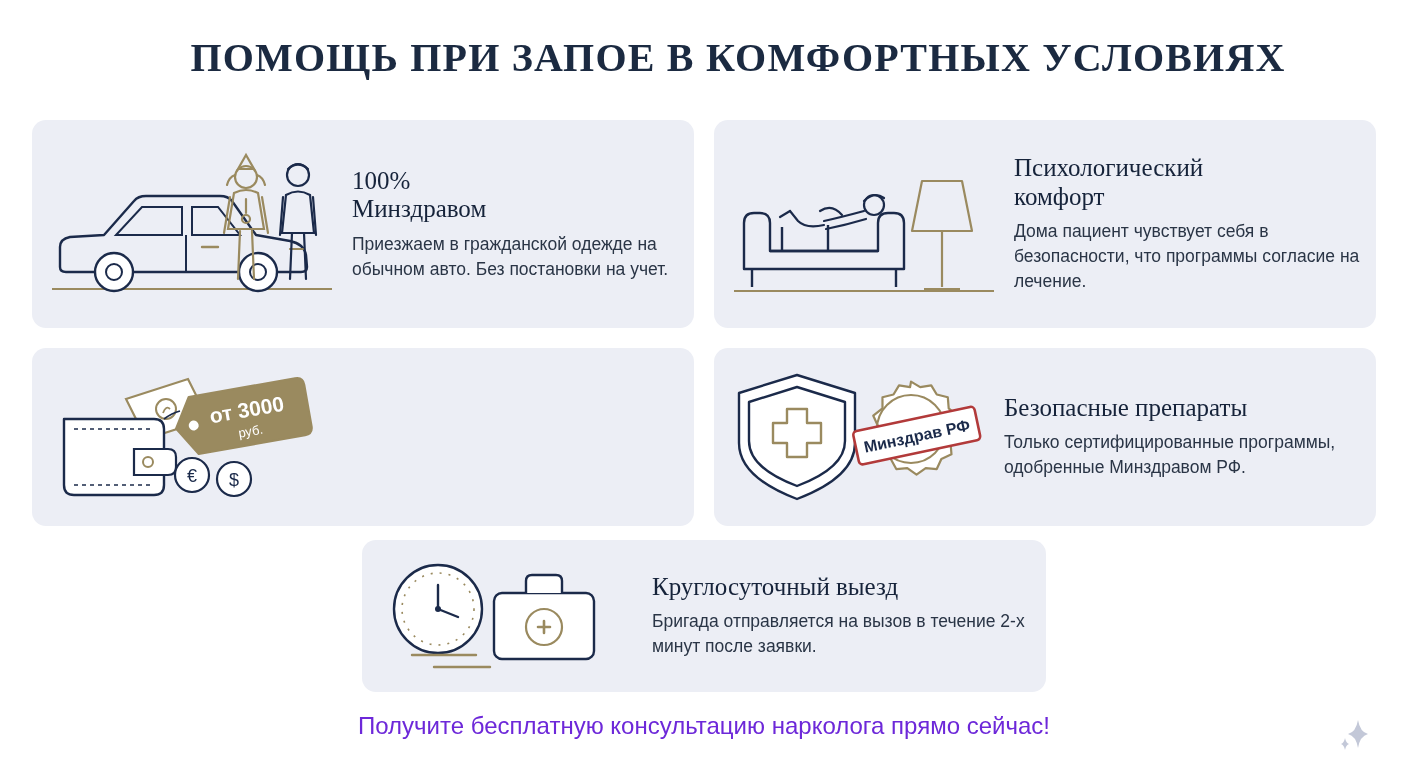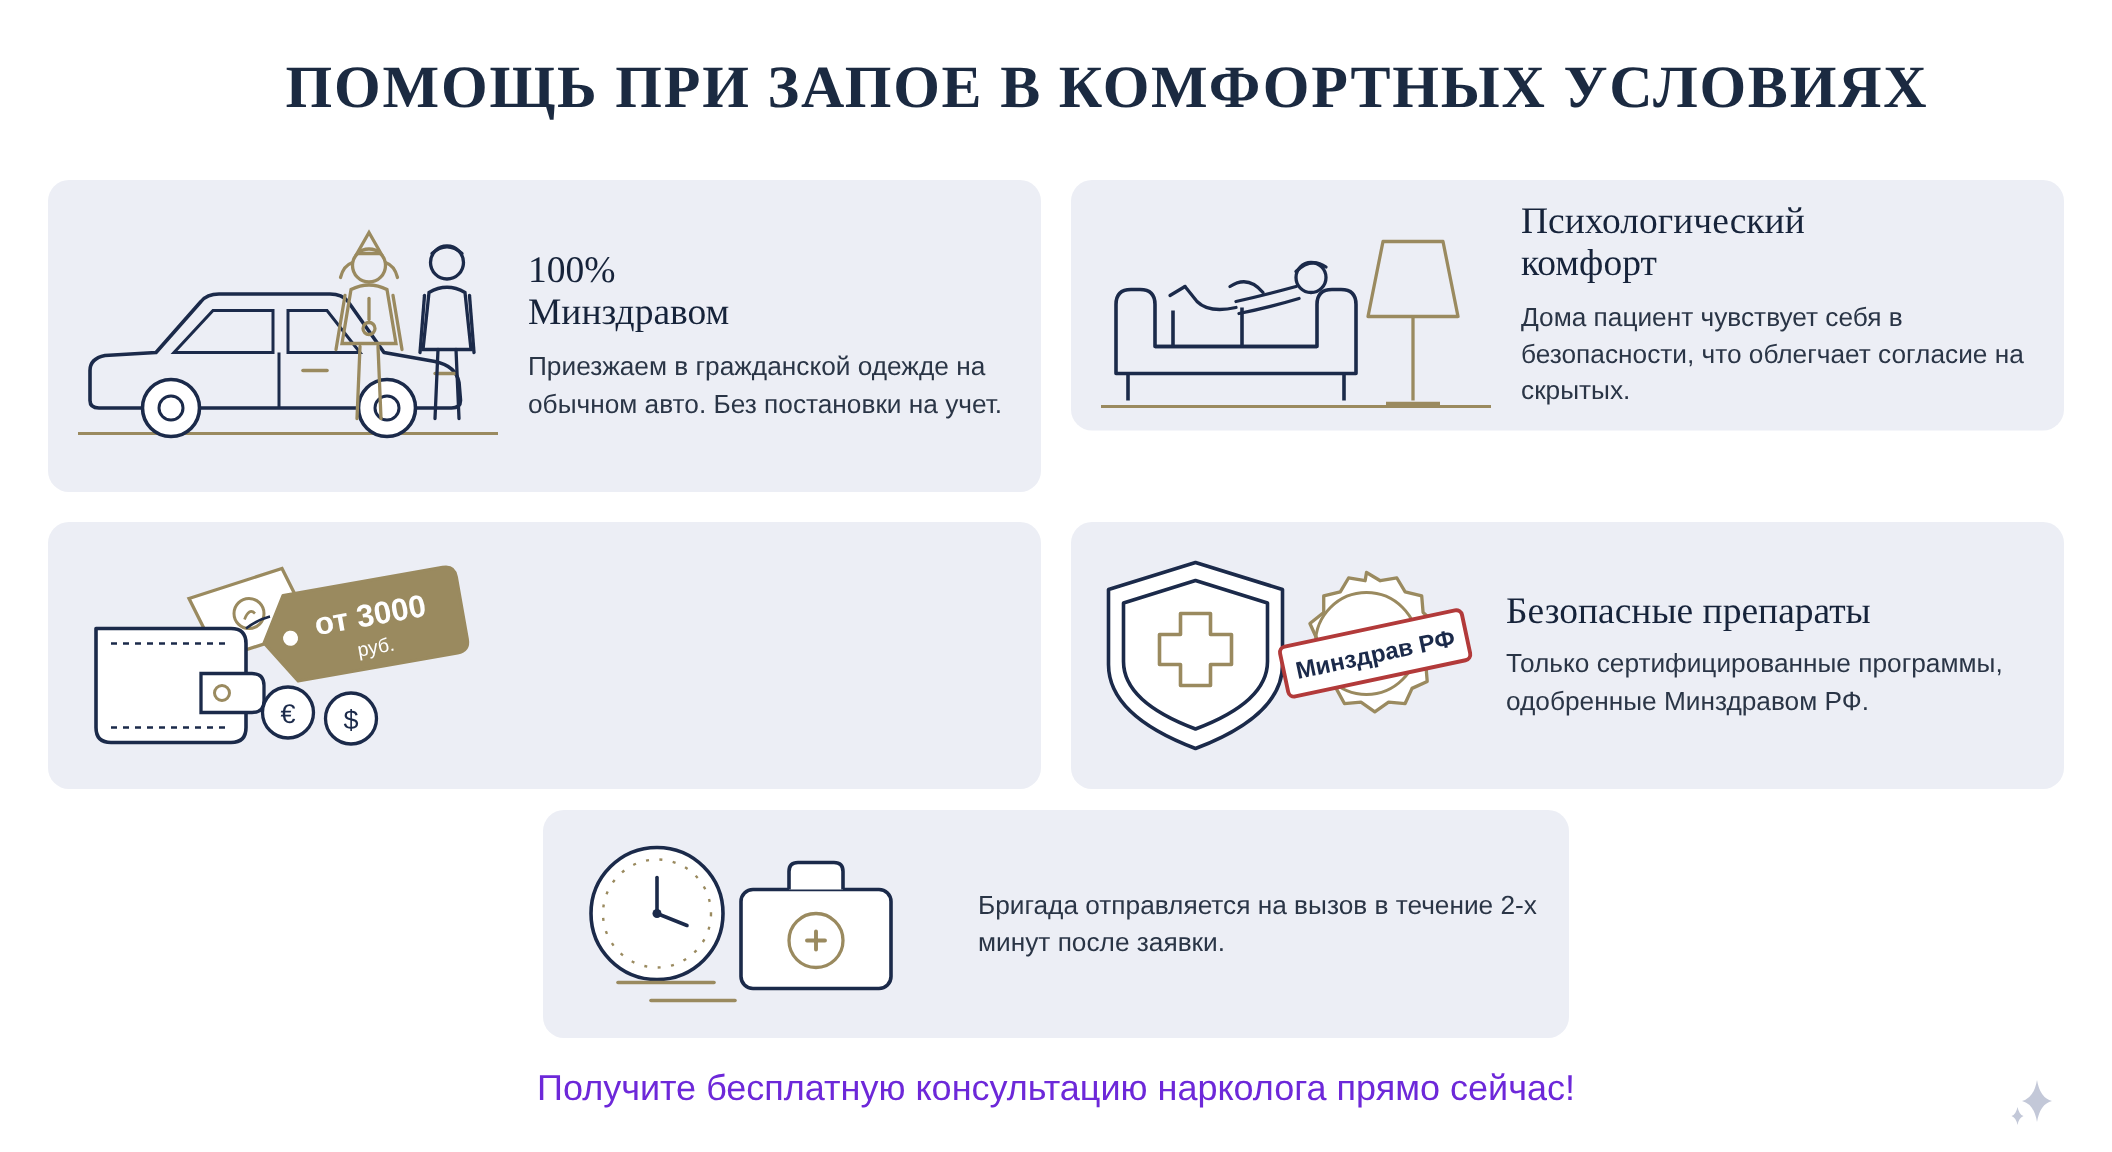--- a/index.html
+++ b/index.html
@@ -59,21 +59,21 @@
   .card p {
     margin: 0;
     font-family: "Liberation Sans", sans-serif;
     font-size: 17.5px;
     line-height: 1.42;
     color: #2a3546;
   }
 
   
   #card-anonymity   { left: 32px;  top: 120px; width: 662px; height: 208px; }
-  #card-comfort     { left: 714px; top: 120px; width: 662px; height: 167px; }
+  #card-comfort     { left: 714px; top: 120px; width: 662px; height: 208px; }
   #card-price       { left: 32px;  top: 348px; width: 662px; height: 178px; }
   #card-drugs       { left: 714px; top: 348px; width: 662px; height: 178px; }
   #card-roundclock  { left: 362px; top: 540px; width: 684px; height: 152px; }
 
   #card-anonymity .art  { width: 320px; }
   #card-comfort .art    { width: 300px; }
   #card-price .art      { width: 320px; }
   #card-drugs .art      { width: 290px; }
   #card-roundclock .art { width: 290px; }
 
@@ -186,21 +186,21 @@
           <path d="M100 86 q-18 4 -26 -4 l-8 -10"></path>
           <path d="M66 72 l-10 6"></path>
         </g>
       </svg>
     </div>
     <div class="txt">
       <h3>
         <span>Психологический</span><br>
         <span>комфорт</span>
       </h3>
-      <p>Дома пациент чувствует себя в безопасности, что облегчает согласие на скрытых.</p>
+      <p>Дома пациент чувствует себя в безопасности, что программы согласие на лечение.</p>
     </div>
   </div>
 
   <div class="card" id="card-price">
     <div class="art">
       <svg width="300" height="160" viewBox="0 0 300 160">
 
         <g stroke="#9a8a5f" stroke-width="2.2" fill="#ffffff">
           <path d="M84 42 L146 22 L166 62 L104 82 Z"></path>
         </g>
@@ -277,20 +277,21 @@
 
         <g stroke="#1b2a4a" stroke-width="2.4" fill="#ffffff" stroke-linejoin="round">
           <rect x="122" y="42" width="100" height="66" rx="8"></rect>
           <path d="M154 42 L154 30 q0 -6 6 -6 L184 24 q6 0 6 6 L190 42"></path>
         </g>
         <circle cx="172" cy="76" r="18" fill="none" stroke="#9a8a5f" stroke-width="2.2"></circle>
         <path d="M166 76 L178 76 M172 70 L172 82" stroke="#9a8a5f" stroke-width="2.6" stroke-linecap="round"></path>
       </svg>
     </div>
     <div class="txt">
+      <h3>Круглосуточный выезд</h3>
       <p>Бригада отправляется на вызов в течение 2-х минут после заявки.</p>
     </div>
   </div>
 
   <div class="footer">Получите бесплатную консультацию нарколога прямо сейчас!</div>
   <div class="sparkle">
     <svg width="36" height="36" viewBox="0 0 36 36">
       <path d="M22 4 q2 12 10 14 q-8 2 -10 14 q-2 -12 -10 -14 q8 -2 10 -14 Z" fill="#c3c8d8"></path>
       <path d="M9 22 q1 5 4 6 q-3 1 -4 6 q-1 -5 -4 -6 q3 -1 4 -6 Z" fill="#c3c8d8"></path>
     </svg>

